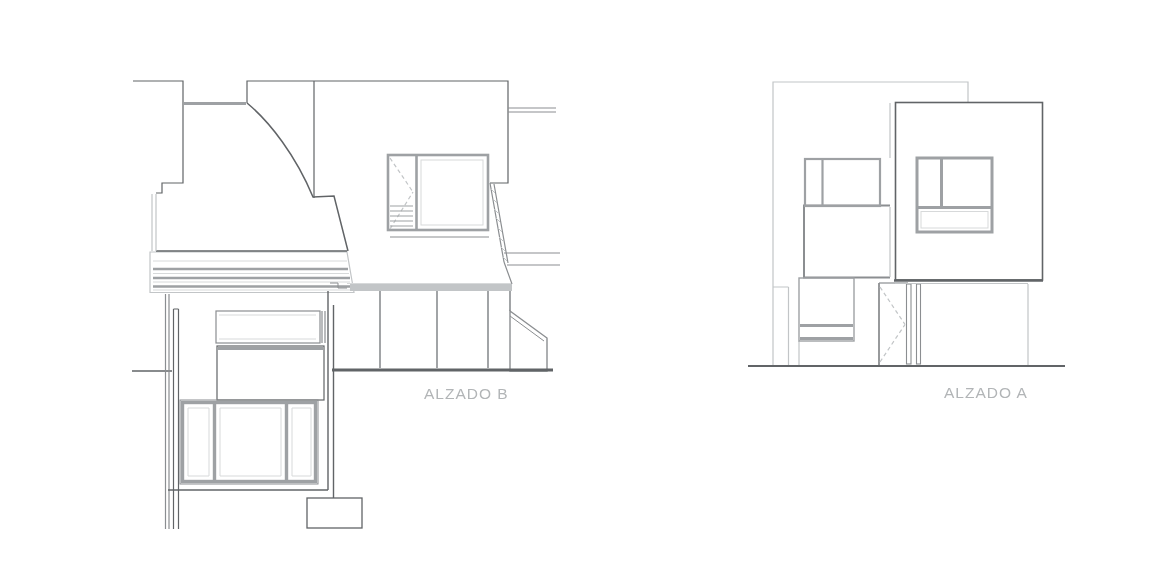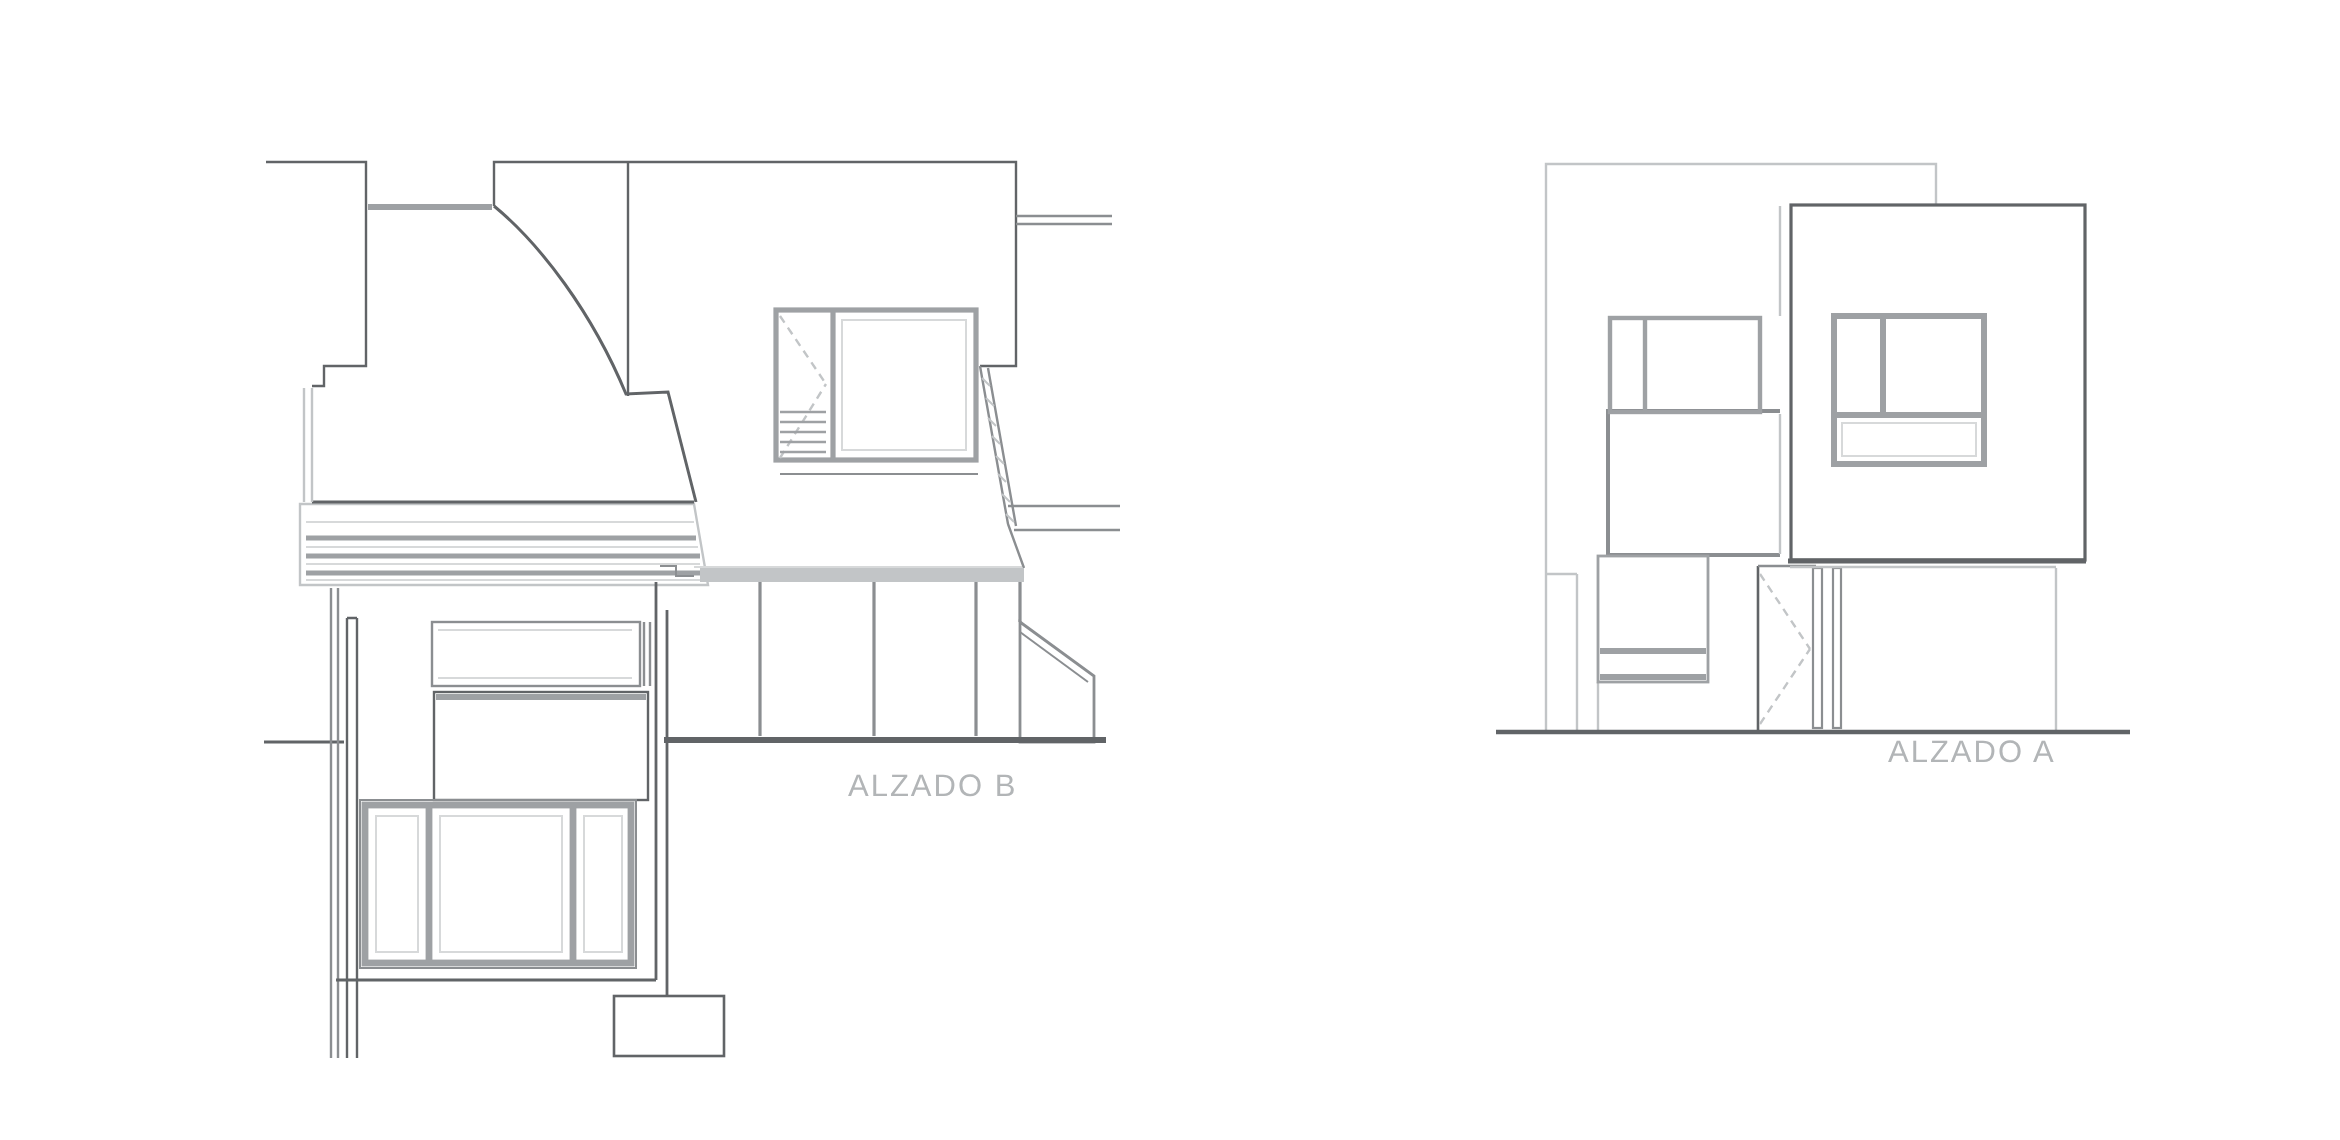--- a/index.html
+++ b/index.html
@@ -189,15 +189,15 @@
         <path class="cl w12" d="M923,283.5 H1028 M1028,284 V366 M895,283.5 H923"></path>
       </g>
 
       <g>
         <line class="ck w22" x1="748" y1="366" x2="1065" y2="366"></line>
       </g>
     </g>
   </svg>
 
   <div class="label" style="left:424px;top:385px">ALZADO B</div>
-  <div class="label" style="left:944px;top:368px">ALZADO A</div>
+  <div class="label" style="left:944px;top:384px">ALZADO A</div>
 
 </div>
 
 </body></html>

